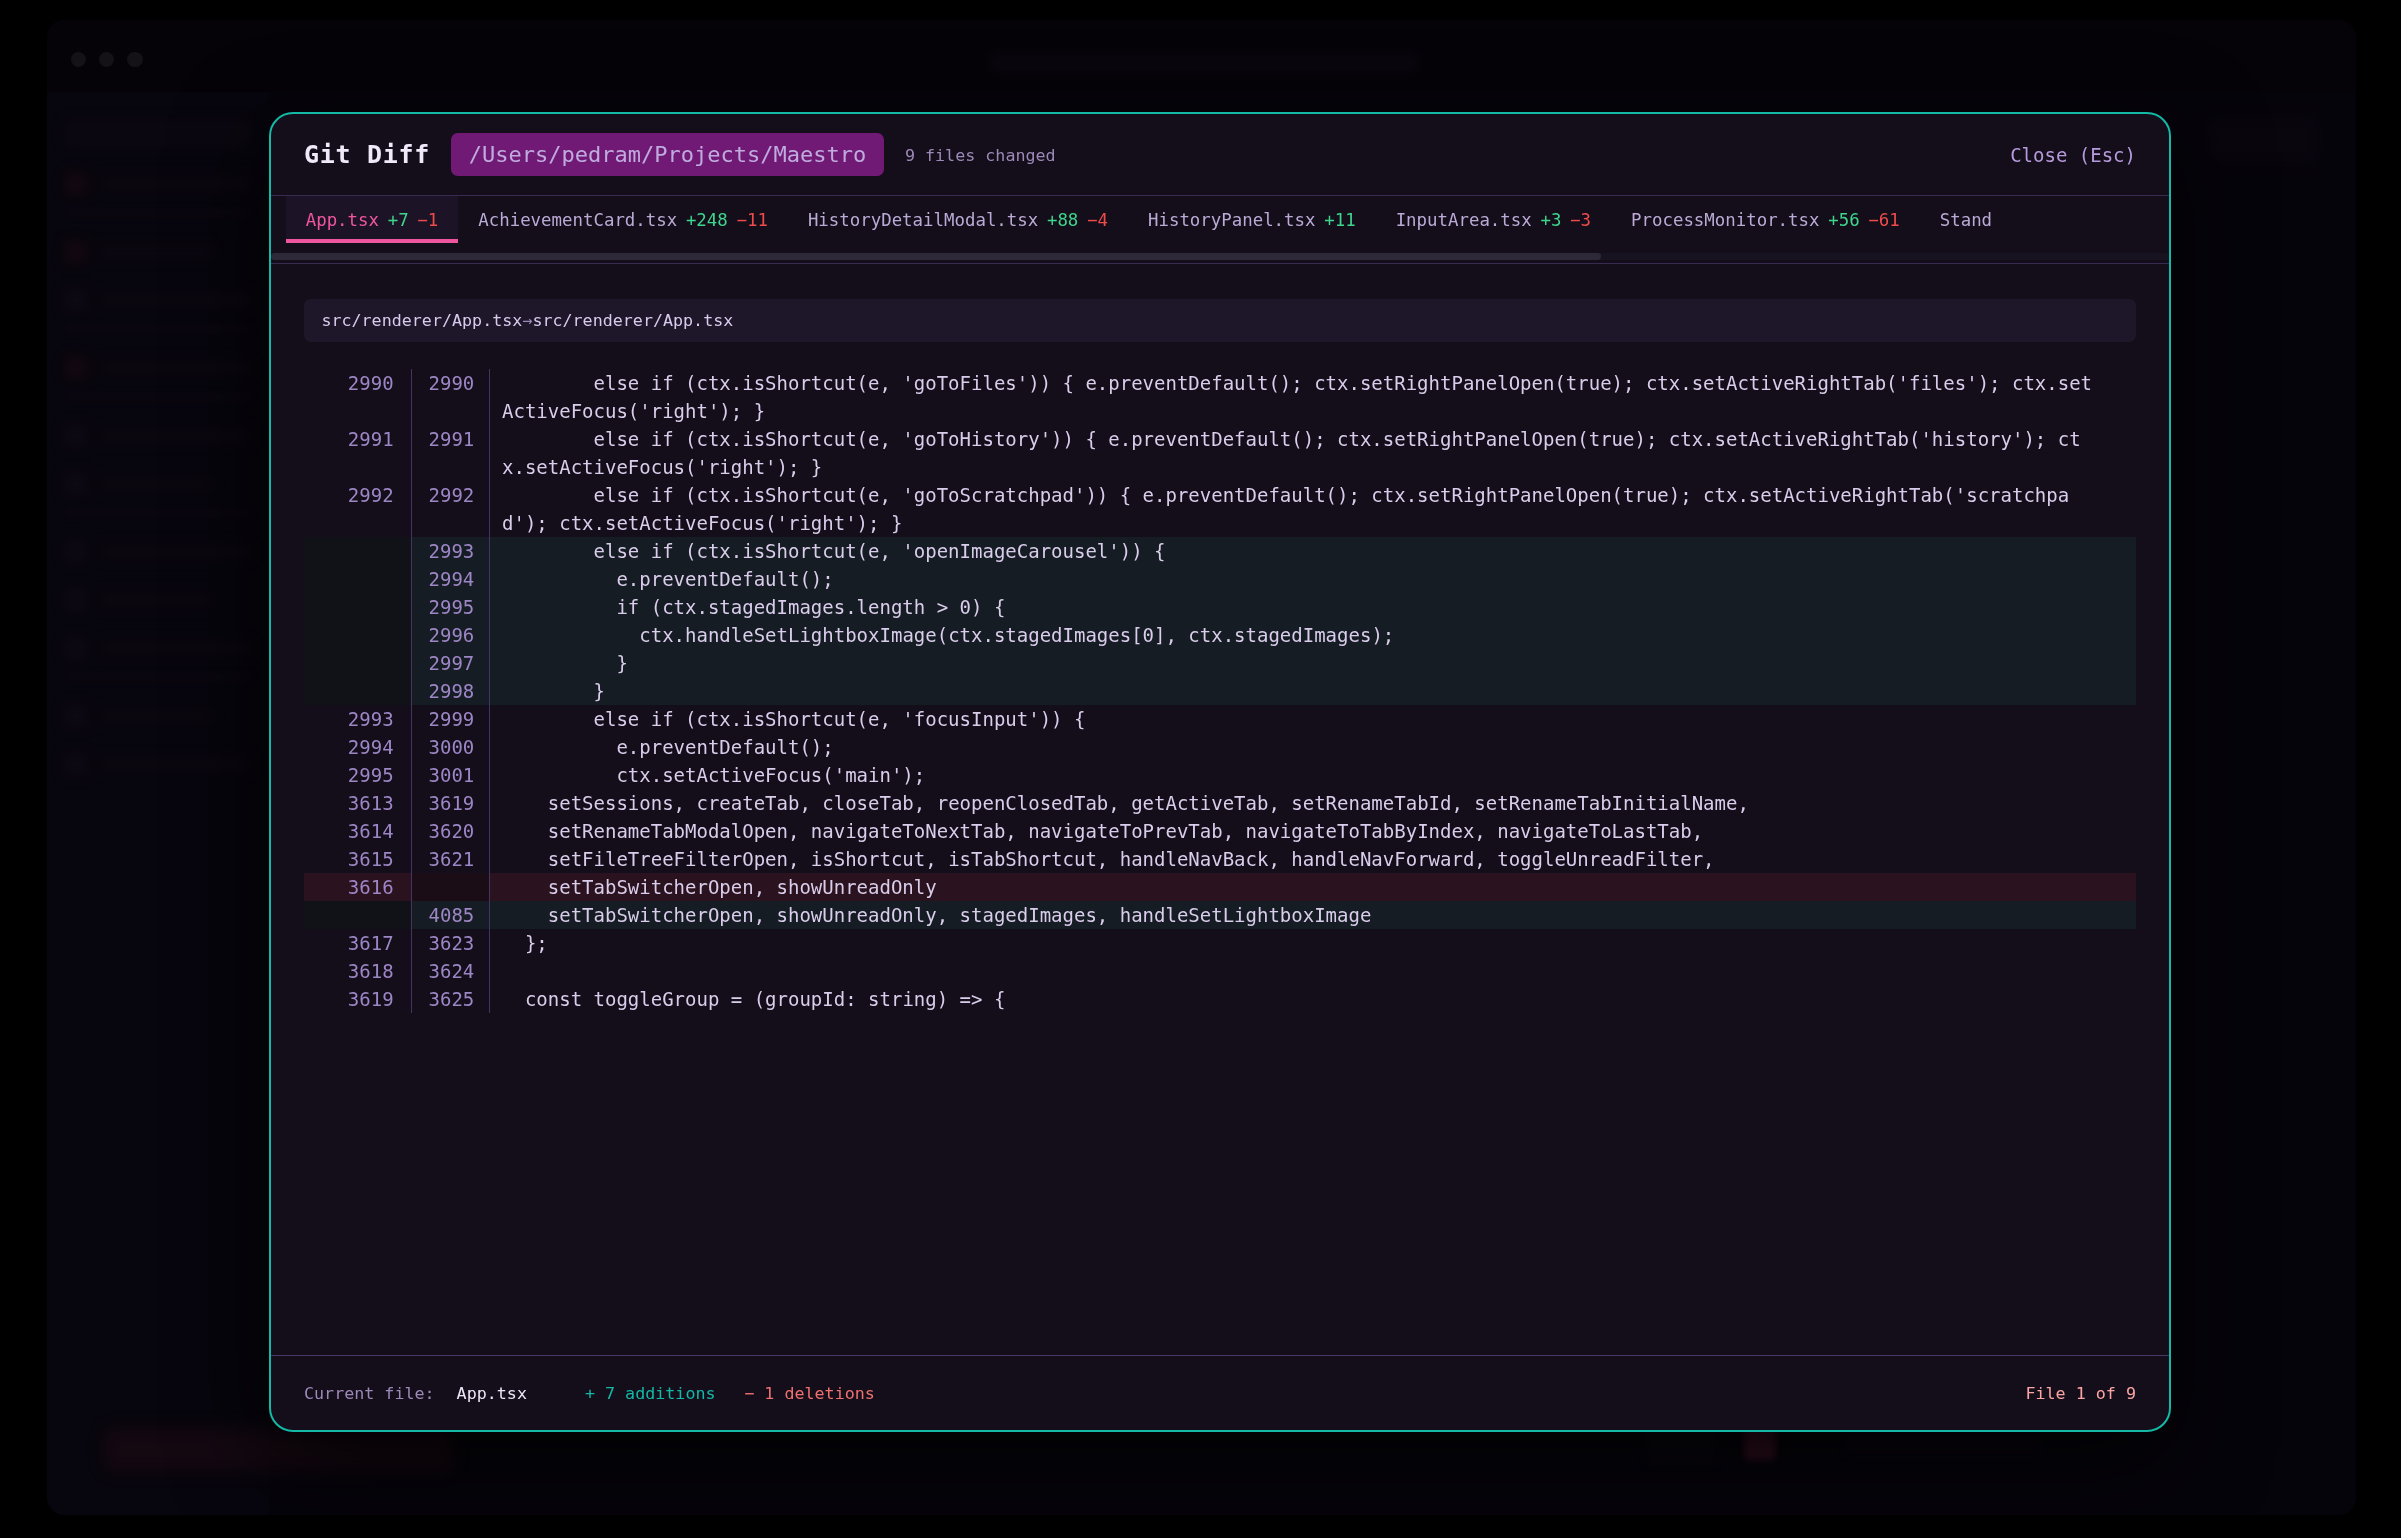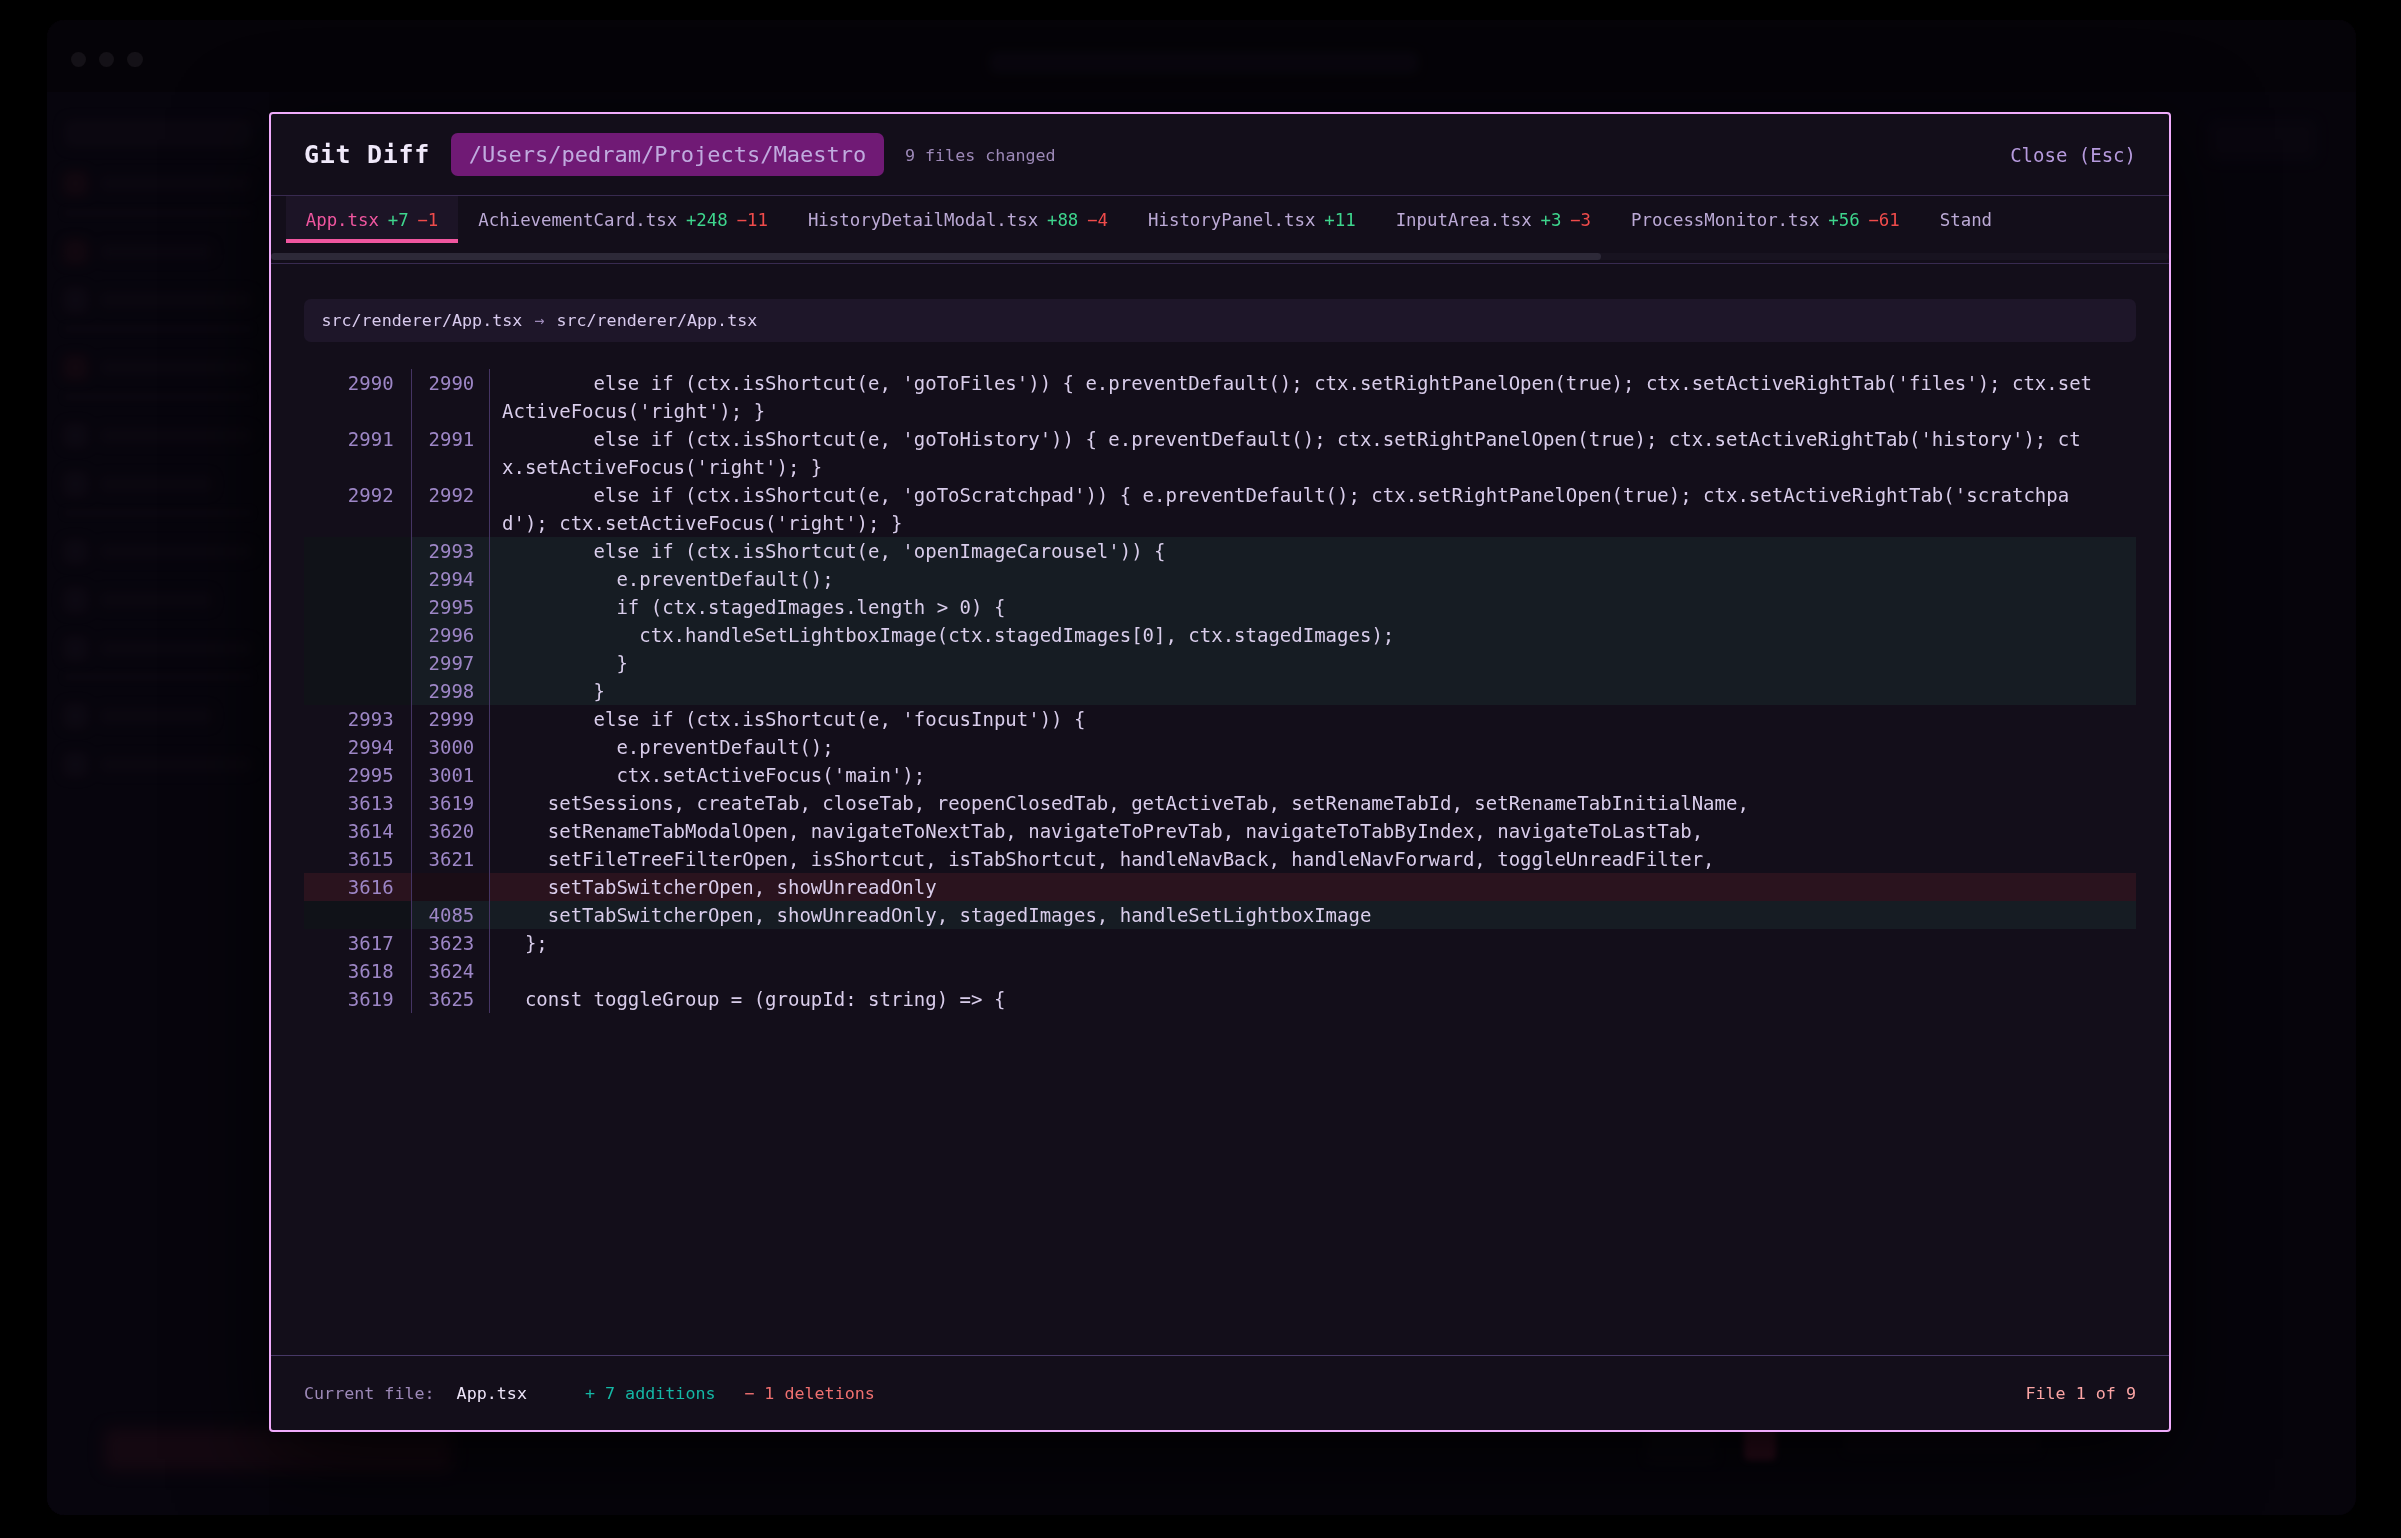--- a/index.html
+++ b/index.html
@@ -39,21 +39,21 @@
   .br-badge { position:absolute; left:1697px; bottom:55px; width:32px; height:39px;
     background:#7c2342; border-radius:5.3px; filter:blur(3.3px); opacity:.8; }
   .br-text { position:absolute; left:1798px; bottom:62px; width:194px; height:17.4px;
     background:#151019; border-radius:4px; filter:blur(4px); opacity:.8; }
 
   .overlay { position:absolute; inset:0; background:rgba(4,2,8,0.55); }
 
   
   .modal {
     position:absolute; left:269px; top:112px; width:1902px; height:1320px;
-    background:#130e1a; border:2px solid #f0abfc; border-radius:4px;
+    background:#130e1a; border:2px solid #14b8a6; border-radius:24px;
     box-shadow: 0 27px 94px rgba(0,0,0,0.85);
     display:flex; flex-direction:column; overflow:hidden;
   }
 
   .m-header { flex:0 0 auto; height:82px; display:flex; align-items:center;
     gap:21.4px; padding:0 33px; border-bottom:1.3px solid #382a50; }
   .m-title { font-size:25px; font-weight:bold; color:#f0e9fa; letter-spacing:0.7px; }
   .m-path { background:#701a75; color:#c0abdf; font-size:22px; padding:8.7px 17.4px; border-radius:6.7px; }
   .m-files { color:#9d89b8; font-size:16.7px; }
   .m-close { margin-left:auto; color:#b69add; font-size:19px; cursor:pointer; }
@@ -68,21 +68,21 @@
   .tab.active { background:#1c1426; }
   .tab.active .t-label { color:#f0569f; }
   .tab.active::after { content:""; position:absolute; left:0; right:0; bottom:0; height:4px; background:#f0569f; }
   .h-scrollbar { position:absolute; left:0; bottom:2.7px; width:100%; height:7.4px;
     background:#181320; border-radius:4px; }
   .h-thumb { position:absolute; left:0; top:0; width:1330px; height:7.4px;
     background:#2d2938; border-radius:4px; }
 
   .m-body { flex:1 1 auto; overflow:hidden; padding:35px 33px 0; }
   .file-path-bar { background:#1e1629; border-radius:6.7px; padding:11.4px 17.4px;
-    font-size:16.7px; color:#d9cbee; display:flex; align-items:center; gap:12px; margin-bottom:27px; }
+    font-size:16.7px; color:#d9cbee; display:flex; align-items:center; margin-bottom:27px; }
   .fp-arrow { color:#9d89b8; }
 
   .diff { font-size:19px; line-height:28px; }
   .row { display:flex; }
   .cell { flex:0 0 auto; color:#9d86c6; text-align:right; white-space:pre; }
   .cell.old { width:108px; padding-right:17.4px; border-right:1.3px solid #453463; }
   .cell.new { width:78px; padding-right:14.7px; border-right:1.3px solid #453463; }
   .code { flex:1 1 auto; padding:0 37px 0 12px; color:#d9cdeb;
     white-space:pre-wrap; word-break:break-all; min-height:28px; }
   .row.add { background:rgba(62,213,141,0.075); }

